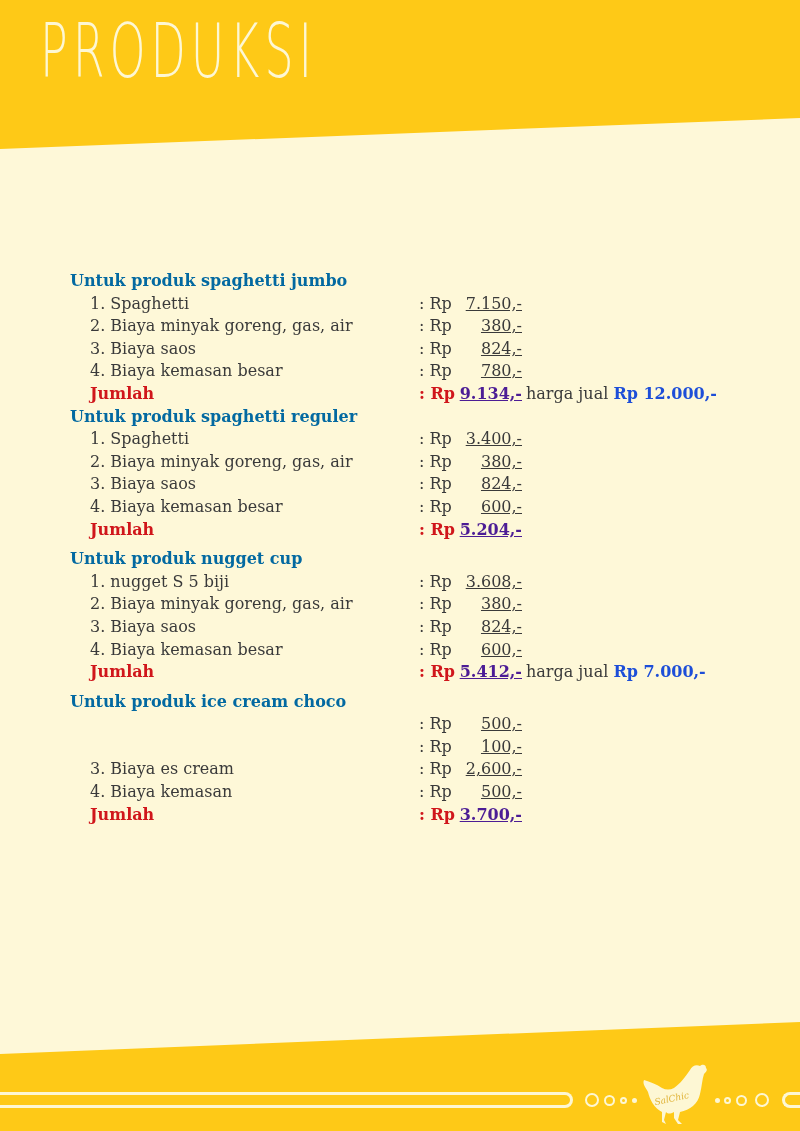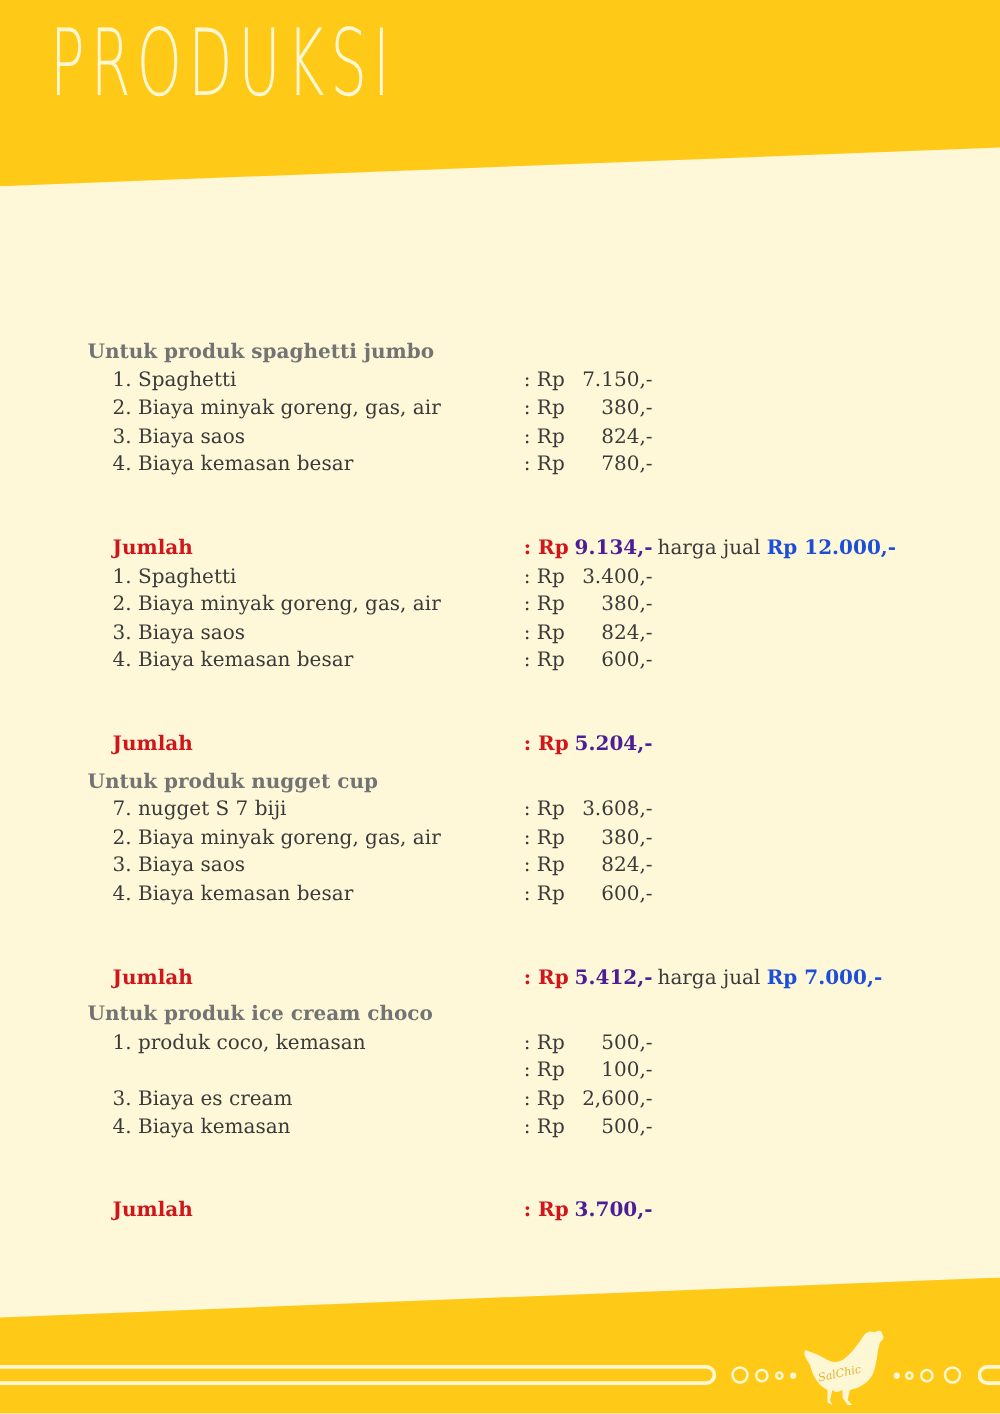--- a/index.html
+++ b/index.html
@@ -40,27 +40,27 @@
     }
     .dot { position: absolute; border: 2.5px solid #fdf7d4; border-radius: 50%; }
     .chicken { position: absolute; left: 640px; top: 1062px; width: 72px; height: 66px; }
 
     .content {
       position: absolute; left: 70px; top: 270px; width: 700px;
       font-size: 16px;
     }
     .section-title {
       font-weight: bold; font-size: 16px; height: 22.6px; line-height: 22.6px;
-      color: #737373;
+      color: #0369a1;
     }
     .row { position: relative; height: 22.6px; line-height: 22.6px; white-space: nowrap; }
     .row .label { position: absolute; left: 20px; }
     .row .colon { position: absolute; left: 349px; text-align: center; }
-    .row .amount { position: absolute; left: 360px; width: 92px; text-align: right; }
-    .row.total { color: #d0161b; font-weight: bold; margin-top: 44px; }
+    .row .amount { position: absolute; left: 360px; width: 92px; text-align: right; text-decoration: underline; }
+    .row.total { color: #d0161b; font-weight: bold; }
     .row.total .amount { color: #4c1d95; }
     .row.total .tail { position: absolute; left: 456px; color: #3a3a3a; font-weight: normal; }
     .row.total .tail b { color: #1d4ed8; font-weight: bold; }
     .section-gap { height: 0; }
     .section-gap.sm { height: 7px; }
   </style>
 </head>
 <body>
 
 <div class="header-band"></div>
@@ -92,20 +92,21 @@
       </div>
     <div class="row total">
         <span class="label">Jumlah</span>
         <span class="colon">: Rp</span>
         <span class="amount">9.134,-</span>
         <span class="tail"><span>harga jual</span> <b>Rp 12.000,-</b></span>
       </div>
   </div>
 
   <div>
+    <div class="section-title">Untuk produk spaghetti reguler</div>
     <div class="row">
         <span class="label">1. Spaghetti</span>
         <span class="colon">: Rp</span>
         <span class="amount">3.400,-</span>
       </div>
     <div class="row">
         <span class="label">2. Biaya minyak goreng, gas, air</span>
         <span class="colon">: Rp</span>
         <span class="amount">380,-</span>
       </div>
@@ -124,21 +125,21 @@
         <span class="colon">: Rp</span>
         <span class="amount">5.204,-</span>
       </div>
   </div>
 
   <div class="section-gap sm"></div>
 
   <div>
     <div class="section-title">Untuk produk nugget cup</div>
     <div class="row">
-        <span class="label">7. nugget S 7 biji</span>
+        <span class="label">1. nugget S 5 biji</span>
         <span class="colon">: Rp</span>
         <span class="amount">3.608,-</span>
       </div>
     <div class="row">
         <span class="label">2. Biaya minyak goreng, gas, air</span>
         <span class="colon">: Rp</span>
         <span class="amount">380,-</span>
       </div>
     <div class="row">
         <span class="label">3. Biaya saos</span>
@@ -156,21 +157,20 @@
         <span class="amount">5.412,-</span>
         <span class="tail"><span>harga jual</span> <b>Rp 7.000,-</b></span>
       </div>
   </div>
 
   <div class="section-gap sm"></div>
 
   <div>
     <div class="section-title">Untuk produk ice cream choco</div>
     <div class="row">
-        <span class="label">1. produk coco, kemasan</span>
         <span class="colon">: Rp</span>
         <span class="amount">500,-</span>
       </div>
     <div class="row">
         <span class="colon">: Rp</span>
         <span class="amount">100,-</span>
       </div>
     <div class="row">
         <span class="label">3. Biaya es cream</span>
         <span class="colon">: Rp</span>

